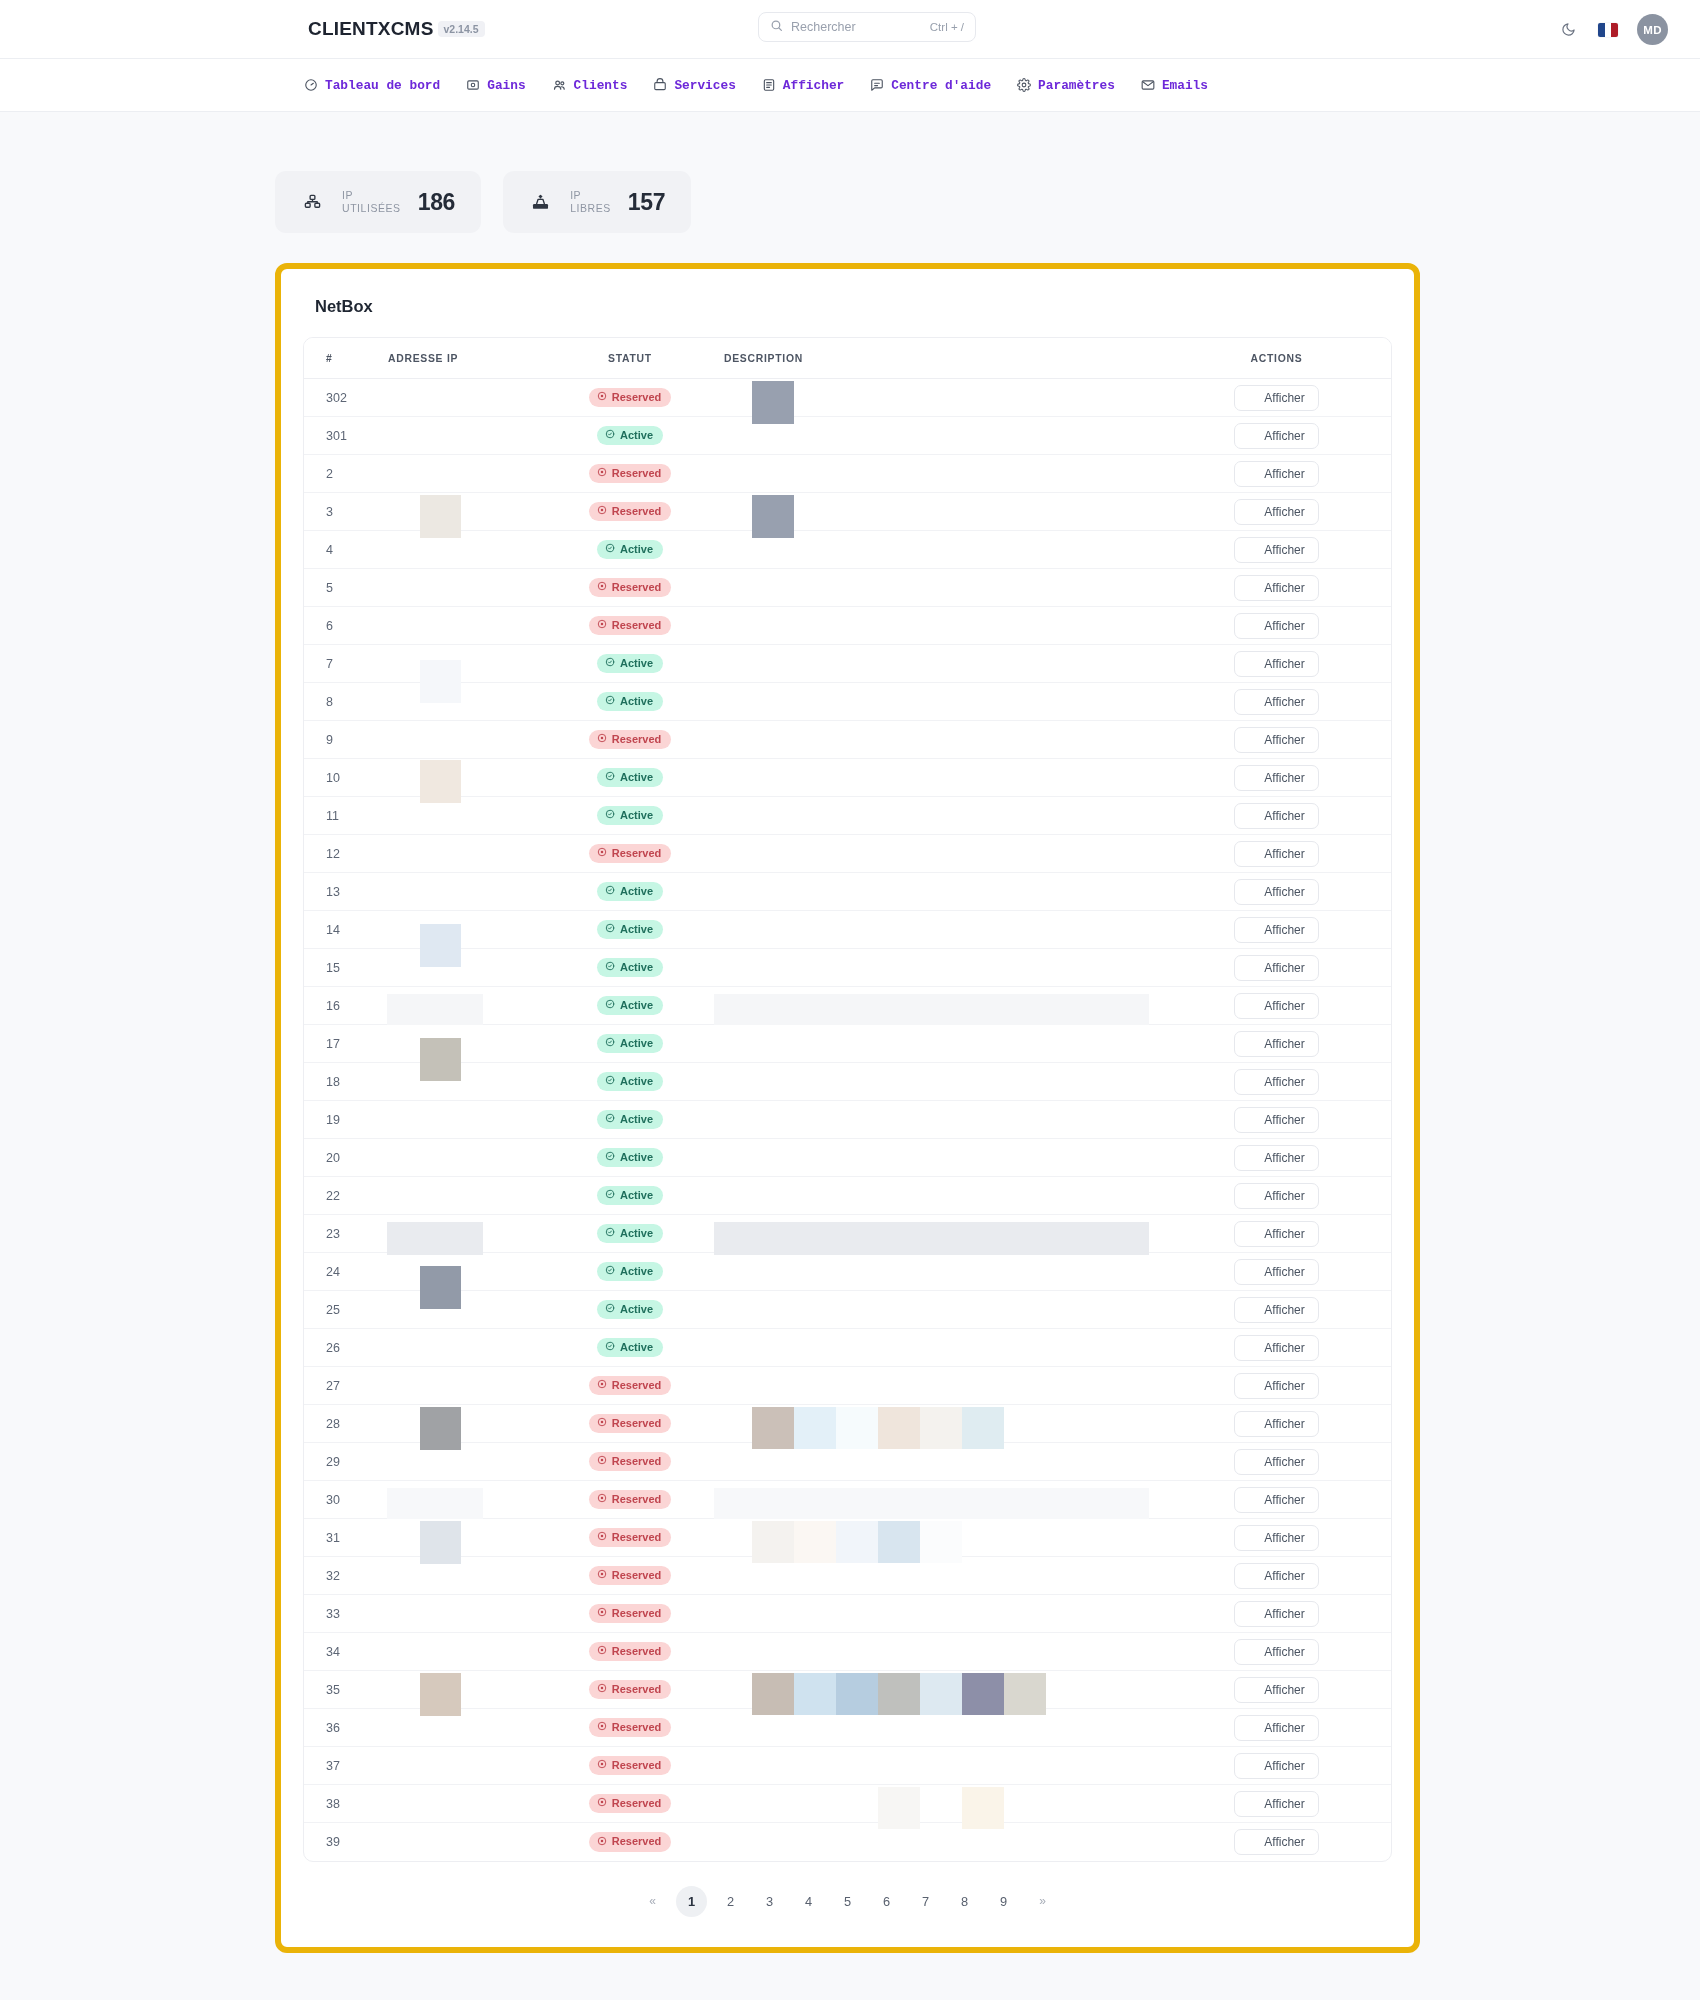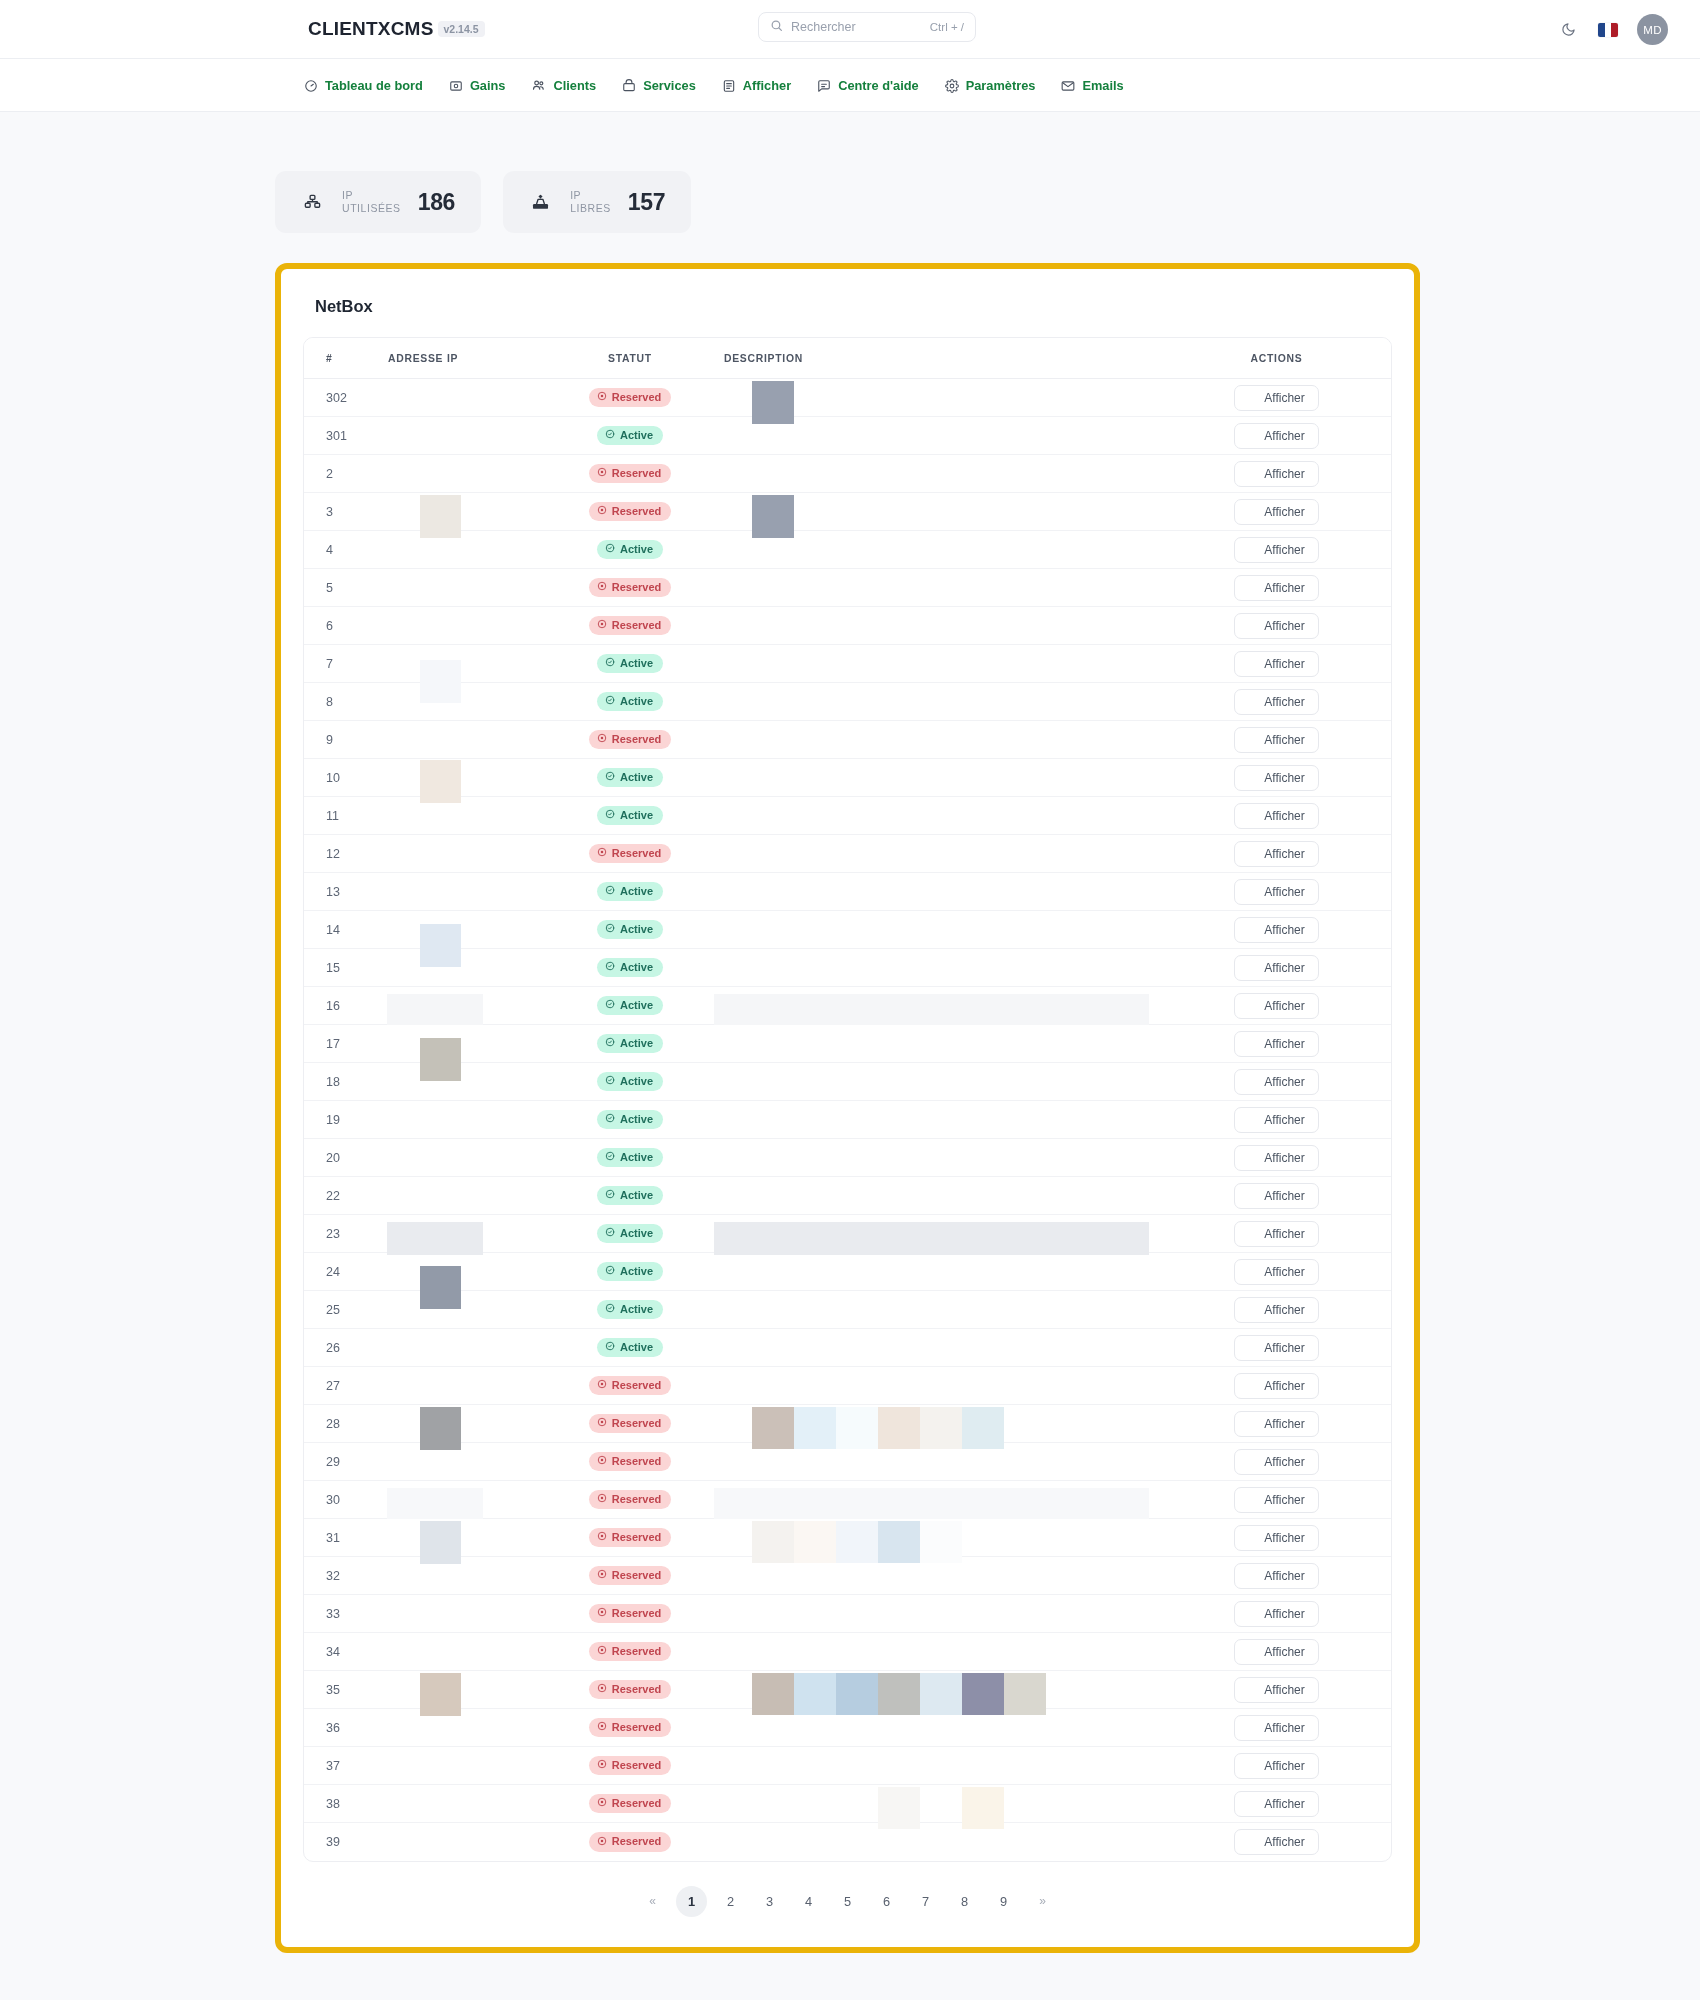--- a/index.html
+++ b/index.html
@@ -85,45 +85,46 @@
   .flag i { flex: 1; display: block; }
   .flag .b { background: #21468b; }
   .flag .w { background: #ffffff; }
   .flag .r { background: #ae1c28; }
   .avatar {
     width: 31px; height: 31px;
     border-radius: 50%;
     background: #8b93a1;
     color: #fff;
     font-size: 11.5px;
-    font-weight: 400;
+    font-weight: 700;
     display: flex;
     align-items: center;
     justify-content: center;
     letter-spacing: .3px;
   }
 
   
   .navbar {
     height: 53px;
     background: #ffffff;
     border-bottom: 1px solid #eceef2;
     display: flex;
     align-items: center;
     padding-left: 304px;
     gap: 26px;
   }
   .nav-item {
     display: flex;
-    align-items: flex-end;
+    align-items: flex-start;
     gap: 7px;
     font-size: 12.8px;
     font-weight: 600;
-    color: #15803d;
+    color: #6d28d9;
     white-space: nowrap;
+    font-family: Liberation Mono, monospace;
   }
   .nav-item .ni { color: #4b5360; display: flex; }
 
   
   .stats {
     display: flex;
     gap: 22px;
     padding: 59px 16px 0 275px;
   }
   .stat-card {

